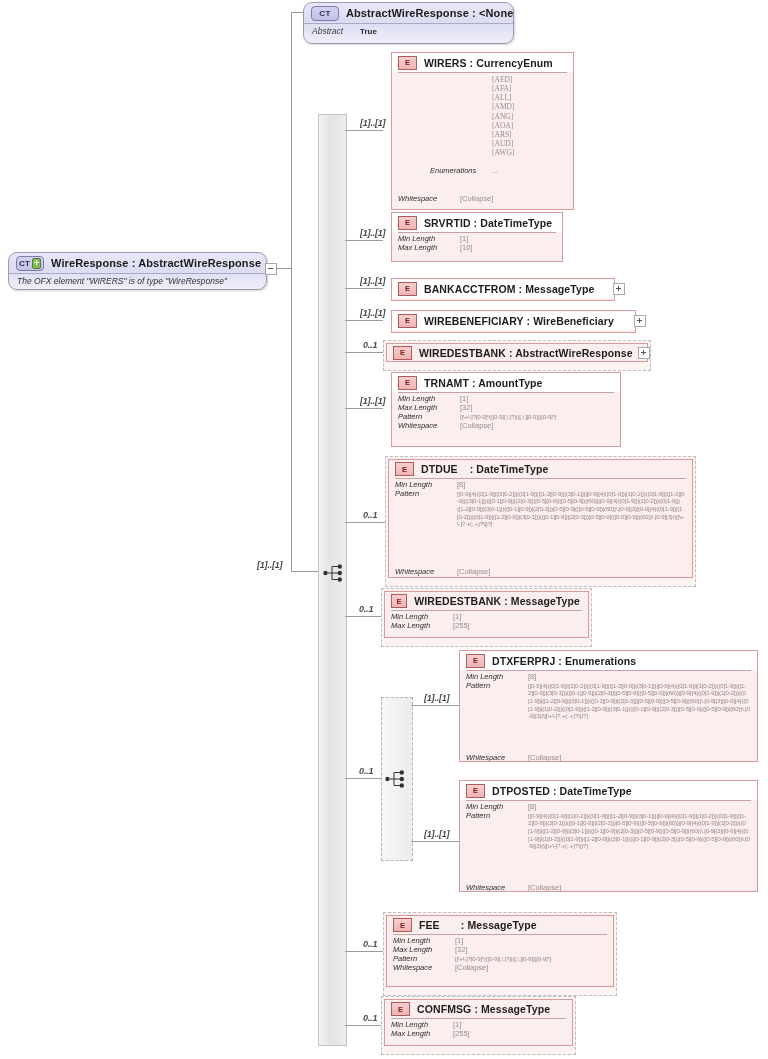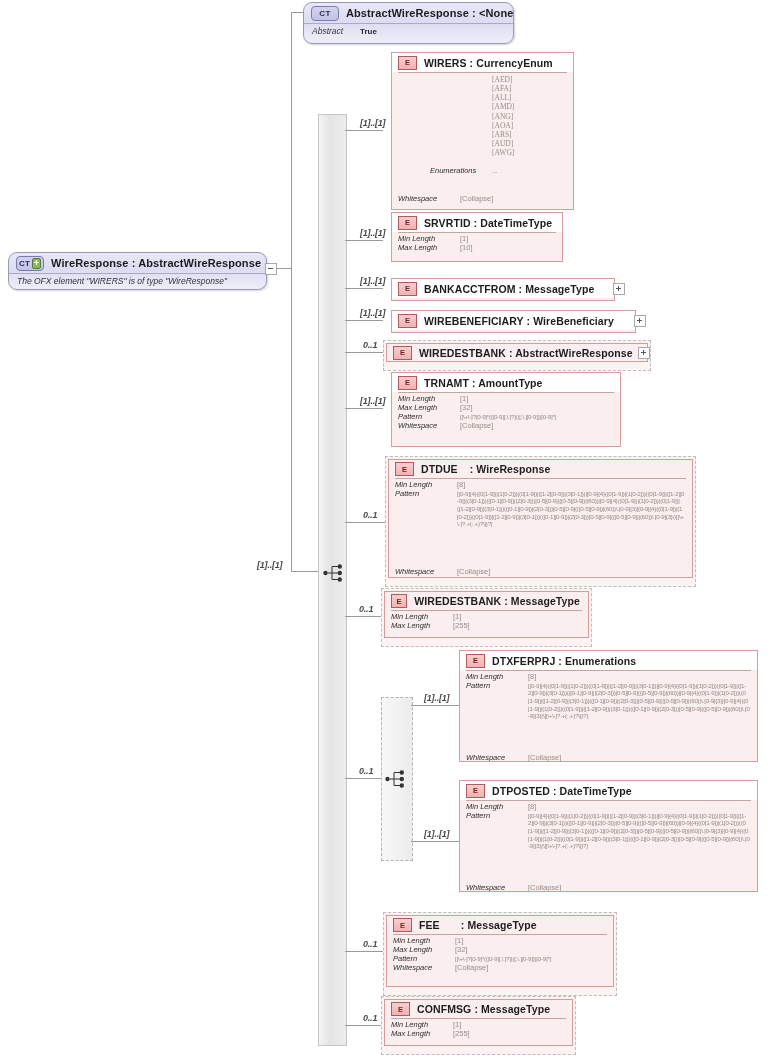--- a/index.html
+++ b/index.html
@@ -244,21 +244,21 @@
       <div class="facet">
         <span class="k">Whitespace</span>
         <span class="v">[Collapse]</span>
       </div>
     </div>
   </div>
 
   <div class="elbox dashed" style="left:385px;top:456px;width:305px;height:125px;padding:2px;">
     <div class="el-head" style="background:#fbeeee;border:1px solid #d89a9a;border-bottom:none;height:19px;">
       <span class="el-badge">E</span>
-      <span class="el-name" style="white-space:pre;">DTDUE    : WireResponse</span>
+      <span class="el-name" style="white-space:pre;">DTDUE    : DateTimeType</span>
     </div>
     <div style="background:#fbeeee;border:1px solid #d89a9a;border-top:none;height:100px;position:relative;box-sizing:border-box;">
       <div class="el-sep" style="margin:0 6px;"></div>
       <div class="el-facets" style="height:94px;position:relative;">
         <div class="facet">
           <span class="k">Min Length</span>
           <span class="v">[8]</span>
         </div>
         <div class="facet" style="align-items:flex-start;">
           <span class="k">Pattern</span>

